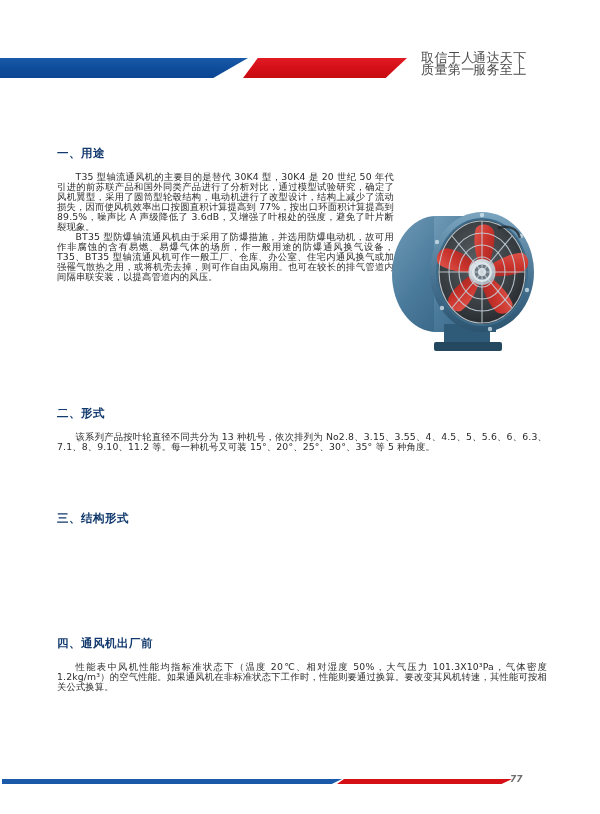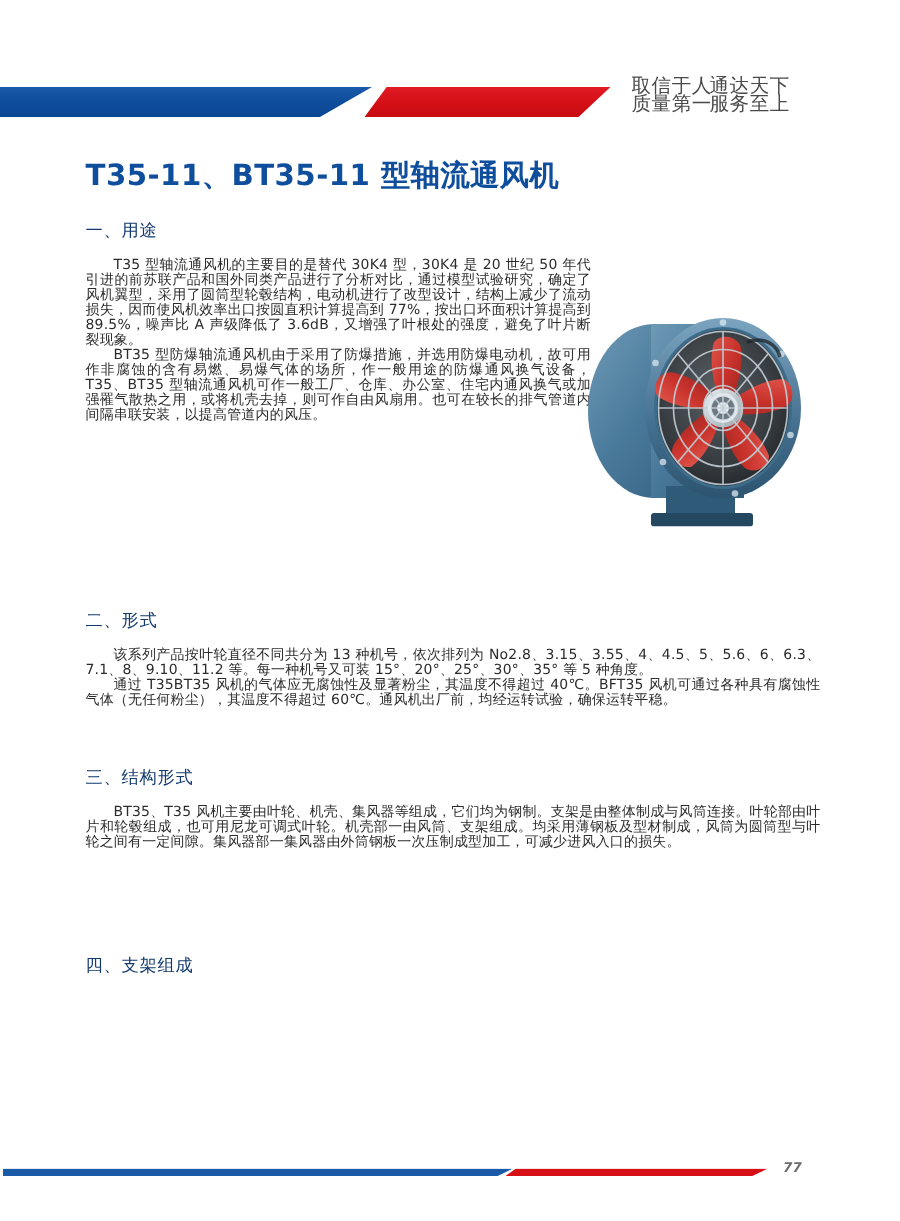--- a/index.html
+++ b/index.html
@@ -61,21 +61,21 @@
 
   
   .content {
     position: absolute;
     left: 57px; top: 146px;
     width: 490px;
   }
   .section { margin-bottom: 2px; }
   .sec-head {
     font-size: 11.5px;
-    font-weight: normal;
+    font-weight: bold;
     color: #123a6e;
     letter-spacing: 0.5px;
     margin-bottom: 11px;
   }
   .para {
     font-size: 9.3px;
     line-height: 10px;
     color: #2b2b2b;
     text-align: justify;
     text-indent: 2em;
@@ -105,21 +105,21 @@
     background: #1a5aa8;
     clip-path: polygon(0 0, 100% 0, 97% 100%, 0 100%);
   }
   .f-red {
     position: absolute; left: 337px; top: 17px;
     width: 175px; height: 5px;
     background: #d50f16;
     clip-path: polygon(4% 0, 100% 0, 94% 100%, 0 100%);
   }
   .pagenum {
-    position: absolute; left: 522px; top: 12px;
+    position: absolute; left: 510px; top: 12px;
     font-size: 9px; font-style: italic; font-weight: bold;
     color: #6d6d6d;
   }
 </style>
 </head>
 <body>
 
 <div class="page">
 
   <div class="header">
@@ -128,43 +128,41 @@
     <div class="slogan">
       <span class="slogan-row">
         <span class="sl-a">取信于人</span><span>通达天下</span>
       </span>
       <span class="slogan-row">
         <span class="sl-a">质量第一</span><span>服务至上</span>
       </span>
     </div>
   </div>
 
-  <h1 class="page-title">T35-11、BT35-11 型轴流通风机</h1>
 
   <div class="content">
 
     <div class="section" id="sec-usage">
       <div class="sec-head">一、用途</div>
       <p class="para">T35 型轴流通风机的主要目的是替代 30K4 型，30K4 是 20 世纪 50 年代引进的前苏联产品和国外同类产品进行了分析对比，通过模型试验研究，确定了风机翼型，采用了圆筒型轮毂结构，电动机进行了改型设计，结构上减少了流动损失，因而使风机效率出口按圆直积计算提高到 77%，按出口环面积计算提高到 89.5%，噪声比 A 声级降低了 3.6dB，又增强了叶根处的强度，避免了叶片断裂现象。</p>
       <p class="para">BT35 型防爆轴流通风机由于采用了防爆措施，并选用防爆电动机，故可用作非腐蚀的含有易燃、易爆气体的场所，作一般用途的防爆通风换气设备，T35、BT35 型轴流通风机可作一般工厂、仓库、办公室、住宅内通风换气或加强罹气散热之用，或将机壳去掉，则可作自由风扇用。也可在较长的排气管道内间隔串联安装，以提高管道内的风压。</p>
     </div>
 
     <div class="section" id="sec-form">
       <div class="sec-head">二、形式</div>
       <p class="para">该系列产品按叶轮直径不同共分为 13 种机号，依次排列为 No2.8、3.15、3.55、4、4.5、5、5.6、6、6.3、7.1、8、9.10、11.2 等。每一种机号又可装 15°、20°、25°、30°、35° 等 5 种角度。</p>
-      <p class="para">通过 T35BT35 风机的气体应无腐蚀性及显著粉尘，其温度不得超过 40℃。BFT35 风机可通过各种具有腐蚀性气体（无任何粉尘），其温度不得超过 60℃。通风机出厂前，均经运转试验，确保运转平稳。</p>
     </div>
 
     <div class="section" id="sec-struct">
       <div class="sec-head">三、结构形式</div>
-      <p class="para">BT35、T35 风机主要由叶轮、机壳、集风器等组成，它们均为钢制。支架是由整体制成与风筒连接。叶轮部由叶片和轮毂组成，也可用尼龙可调式叶轮。机壳部一由风筒、支架组成。均采用薄钢板及型材制成，风筒为圆筒型与叶轮之间有一定间隙。集风器部一集风器由外筒钢板一次压制成型加工，可减少进风入口的损失。</p>
     </div>
 
     <div class="section" id="sec-perf">
-      <div class="sec-head">四、支架组成</div>
+      <div class="sec-head">四、通风机出厂前</div>
+      <p class="para">性能表中风机性能均指标准状态下（温度 20℃、相对湿度 50%，大气压力 101.3X10³Pa，气体密度 1.2kg/m³）的空气性能。如果通风机在非标准状态下工作时，性能则要通过换算。要改变其风机转速，其性能可按相关公式换算。</p>
     </div>
 
   </div>
 
   <div class="fan-wrap">
     <svg class="fan-svg" viewBox="0 0 175 165">
       <defs>
         <linearGradient id="gHouse" x1="0" y1="0" x2="1" y2="1">
           <stop offset="0%" stop-color="#6f9ab6"></stop>
           <stop offset="45%" stop-color="#4a7a9b"></stop>

